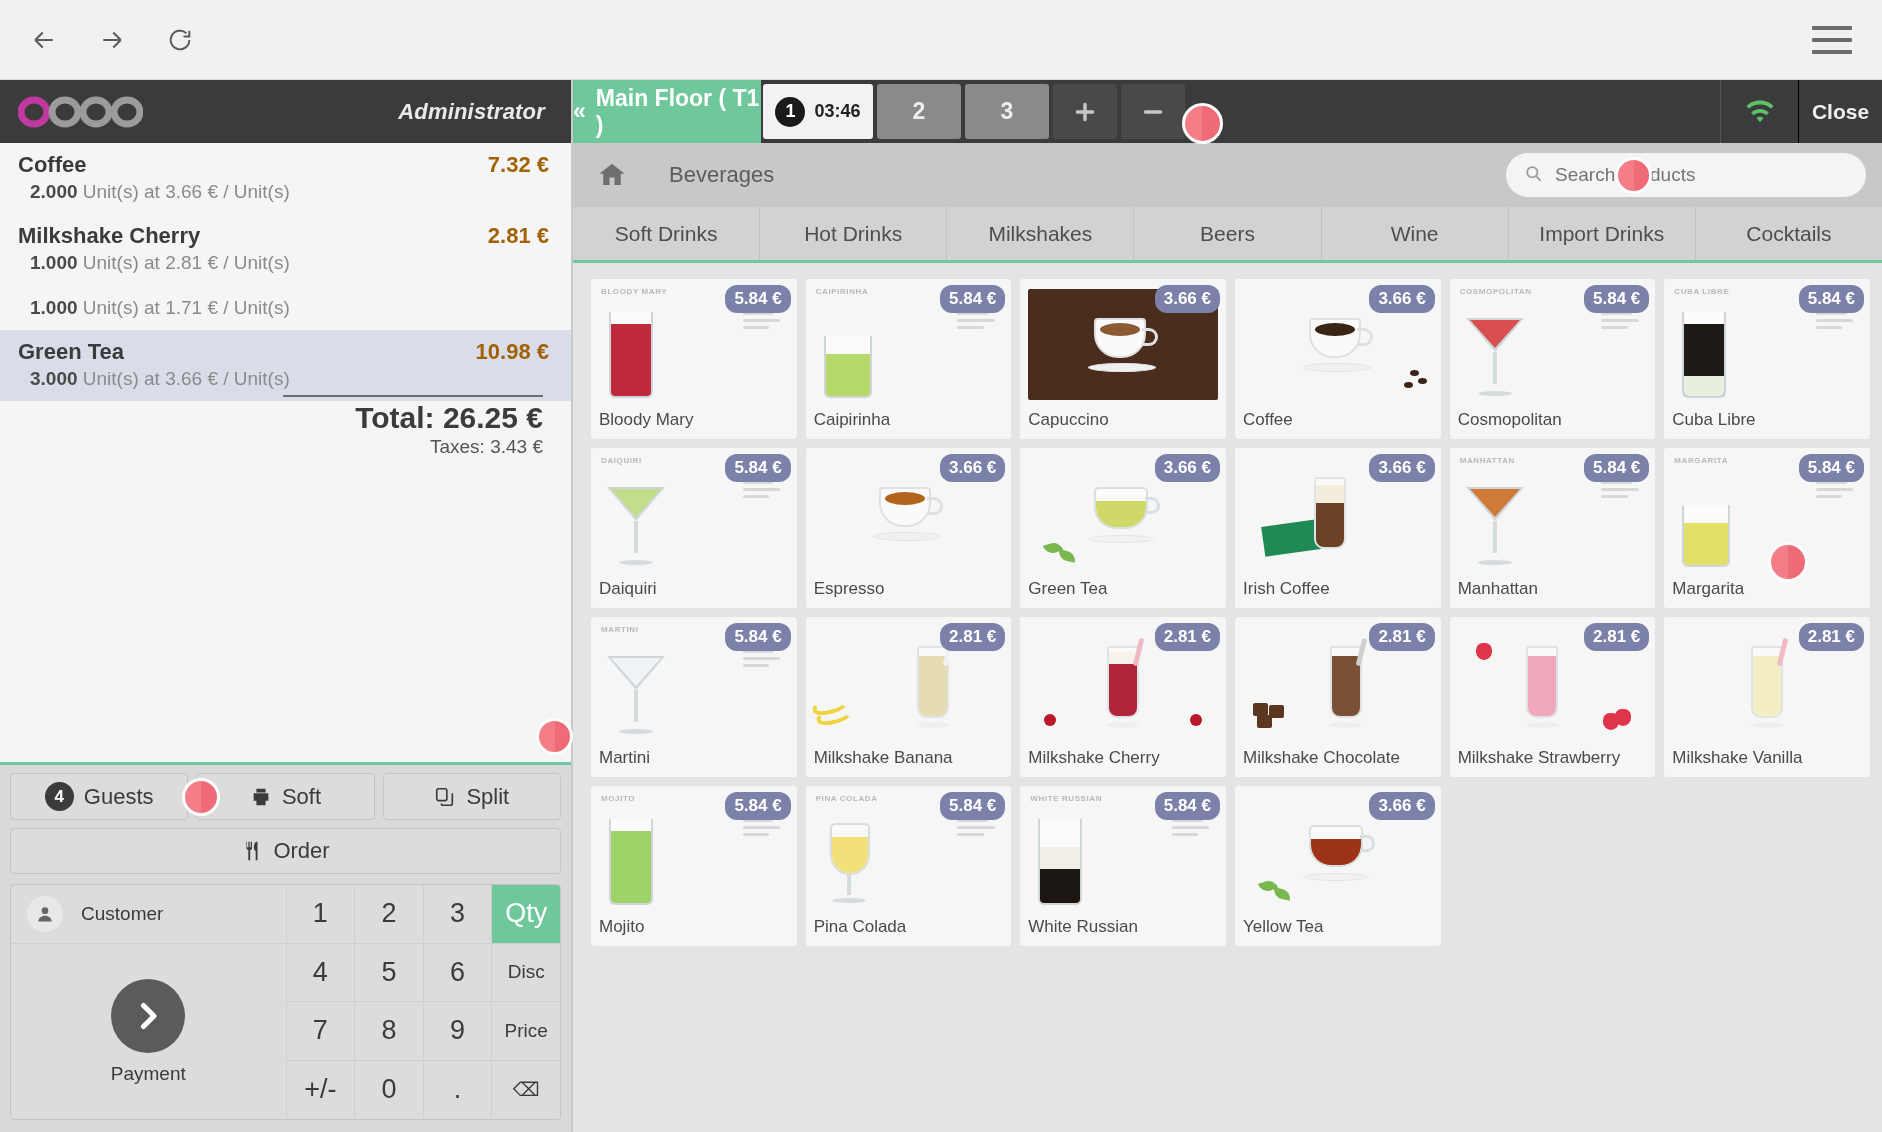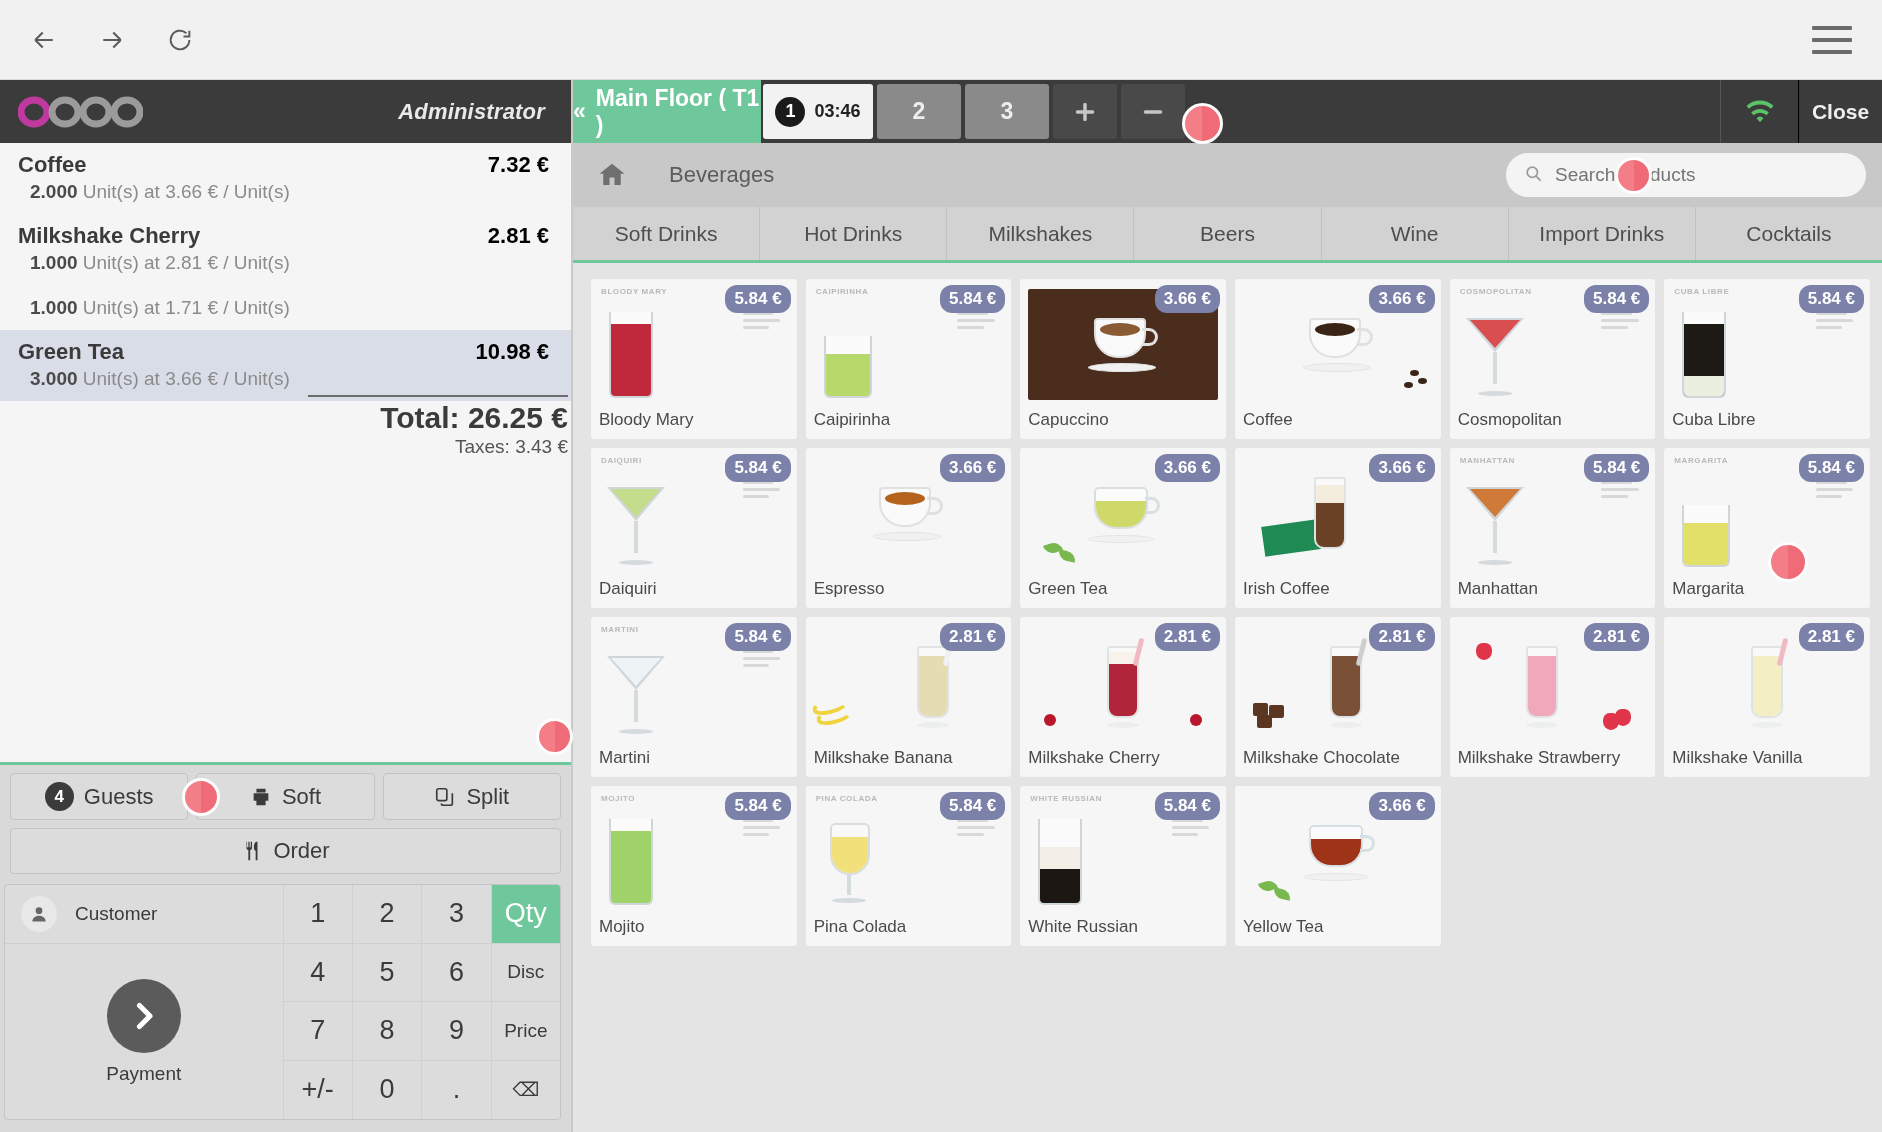--- a/index.html
+++ b/index.html
@@ -63,28 +63,28 @@
   }
   .order-line {
     padding: 9px 22px 11px 18px;
     cursor: default;
   }
   .order-line.selected { background: #d9dde8; }
   .order-line .line-top {
     display: flex; justify-content: space-between; align-items: baseline;
   }
   .order-line .prod-name { font-size: 22px; font-weight: 700; color: #3b3b3b; }
-  .order-line .line-price { font-size: 22px; font-weight: 700; color: #000000; white-space: nowrap; }
+  .order-line .line-price { font-size: 22px; font-weight: 700; color: #a16207; white-space: nowrap; }
   .order-line .line-sub {
     font-size: 19px; color: #8b8b8b; padding-left: 12px; margin-top: 3px;
   }
   .order-line .line-sub b { color: #4a4a4a; font-weight: 700; }
 
   #order-total-box {
-    position: absolute; right: 3px; top: 252px; text-align: right;
+    position: absolute; right: 28px; top: 252px; text-align: right;
     width: 260px;
   }
   #order-total-box .rule { border-top: 2px solid #6d6d6d; margin-bottom: 4px; }
   #total-line { font-size: 30px; font-weight: 700; color: #3b3b3b; }
   #taxes-line { font-size: 19px; color: #555; margin-top: 1px; }
 
   
   #action-pad { flex: 0 0 auto; padding: 8px 10px 2px 10px; background: #d9d9d9; }
   .btn-row { display: flex; gap: 8px; margin-bottom: 8px; }
   .pos-btn {
@@ -94,21 +94,21 @@
     font-size: 22px; color: #3b3b3b; cursor: pointer;
   }
   .pos-btn .ic { display: flex; align-items: center; }
   .guest-badge {
     width: 29px; height: 29px; border-radius: 50%; background: #3c3b3c;
     color: #fff; font-size: 17px; font-weight: 700;
     display: flex; align-items: center; justify-content: center;
   }
 
   
-  #pad-wrap { flex: 0 0 auto; padding: 0 10px 12px 4px; background: #d9d9d9; }
+  #pad-wrap { flex: 0 0 auto; padding: 0 10px 12px 10px; background: #d9d9d9; }
   #keypad-block {
     display: flex; border: 1px solid #c4c4c4; border-radius: 4px; overflow: hidden;
     background: #dcdcdc; height: 236px;
   }
   #pad-left { width: 50%; display: flex; flex-direction: column; }
   #customer-btn {
     height: 59px; display: flex; align-items: center; gap: 18px; padding-left: 16px;
     border-bottom: 1px solid #cfcfcf; cursor: pointer;
   }
   .avatar-circle {

